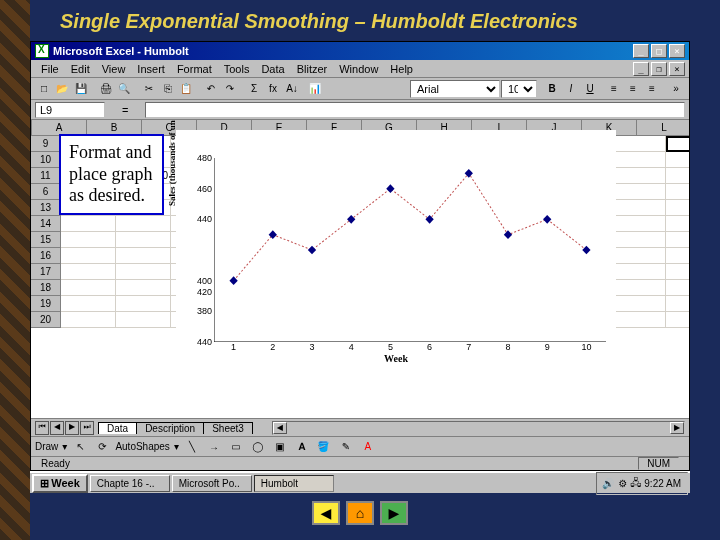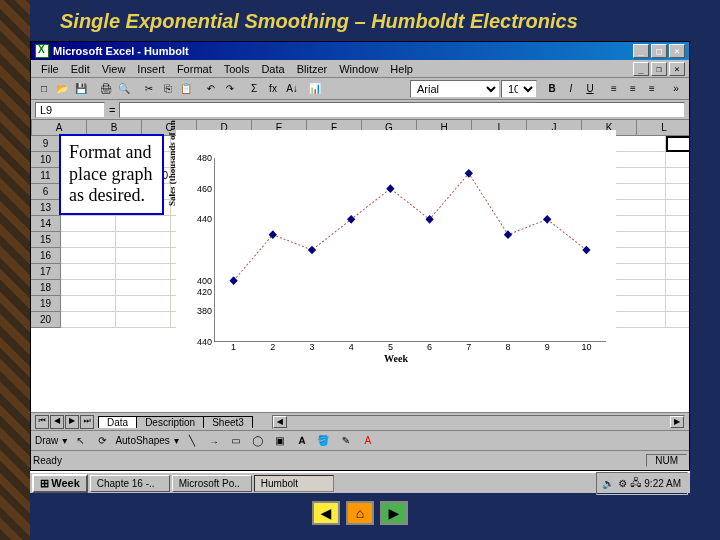--- a/index.html
+++ b/index.html
@@ -11,21 +11,21 @@
   .titlebar-icon::after { content: "X"; color: #008000; font-size: 10px; font-weight: bold; position: absolute; left: 2px; top: -1px; }
   .titlebar-text { flex: 1; font-weight: bold; font-size: 11px; }
   .win-controls { display: flex; gap: 2px; }
   .win-btn { width: 16px; height: 14px; background: #c0c0c0; border: 1px solid #fff; border-right-color: #555; border-bottom-color: #555; font-size: 9px; text-align: center; line-height: 12px; cursor: pointer; font-family: monospace; }
   .menubar { background: #c0c0c0; display: flex; padding: 2px 4px; border-bottom: 1px solid #808080; height: 18px; }
   .menu-item { padding: 1px 6px; font-size: 11px; cursor: pointer; }
   .toolbar { background: #c0c0c0; display: flex; align-items: center; padding: 2px 4px; border-bottom: 1px solid #808080; height: 22px; gap: 1px; }
   .tb-btn { width: 18px; height: 18px; background: #c0c0c0; border: 1px solid #c0c0c0; font-size: 10px; text-align: center; line-height: 16px; cursor: pointer; }
   .tb-sep { width: 4px; }
   .font-select { height: 18px; font-size: 11px; border: 1px inset #c0c0c0; background: #fff; padding: 0 2px; }
-  .formula-bar { background: #c0c0c0; display: flex; align-items: center; padding: 2px 4px; border-bottom: 1px solid #808080; height: 20px; gap: 4px; }
+  .formula-bar { background: #c0c0c0; display: flex; align-items: center; padding: 2px 4px; border-bottom: 1px solid #808080; height: 20px; gap: 17px; }
   .name-box { width: 70px; height: 16px; background: #fff; border: 1px inset #c0c0c0; padding: 0 4px; font-size: 11px; line-height: 14px; }
   .formula-input { flex: 1; height: 16px; background: #fff; border: 1px inset #c0c0c0; }
   .sheet-area { flex: 1; background: #fff; position: relative; overflow: hidden; }
   .col-headers { display: flex; background: #c0c0c0; height: 16px; border-bottom: 1px solid #808080; position: absolute; top: 0; left: 0; right: 0; }
   .corner { width: 30px; background: #c0c0c0; border-right: 1px solid #808080; }
   .col-h { flex: 1; text-align: center; border-right: 1px solid #808080; font-size: 10px; line-height: 15px; background: #c0c0c0; min-width: 55px; }
   .row-headers { position: absolute; top: 16px; left: 0; width: 30px; background: #c0c0c0; }
   .row-h { height: 16px; text-align: center; border-bottom: 1px solid #808080; border-right: 1px solid #808080; font-size: 10px; line-height: 15px; }
   .grid { position: absolute; top: 16px; left: 30px; right: 0; bottom: 0; }
   .grid-row { display: flex; height: 16px; }
@@ -42,21 +42,21 @@
   .x-tick { position: absolute; font-size: 9px; transform: translateX(-50%); }
   svg.plot-svg { width: 100%; height: 100%; }
   .sheet-tabs { background: #c0c0c0; height: 18px; display: flex; align-items: center; border-top: 1px solid #808080; padding: 0 4px; }
   .tab-nav { display: flex; gap: 1px; margin-right: 4px; }
   .tab-nav-btn { width: 14px; height: 14px; background: #c0c0c0; border: 1px solid #555; font-size: 8px; text-align: center; cursor: pointer; }
   .sheet-tab { background: #fff; border: 1px solid #000; border-bottom: none; padding: 0 8px; font-size: 10px; margin-right: -1px; cursor: pointer; }
   .sheet-tab.inactive { background: #c0c0c0; }
   .hscroll { flex: 1; margin-left: 20px; height: 14px; background: #c0c0c0; border: 1px inset #c0c0c0; position: relative; }
   .scroll-arrow { position: absolute; width: 14px; height: 12px; background: #c0c0c0; border: 1px solid #fff; border-right-color: #555; border-bottom-color: #555; font-size: 8px; text-align: center; }
   .draw-bar { background: #c0c0c0; height: 20px; display: flex; align-items: center; padding: 2px 4px; border-top: 1px solid #808080; gap: 4px; font-size: 10px; }
-  .statusbar { background: #c0c0c0; height: 20px; display: flex; align-items: center; padding: 0 2px; border-top: 1px solid #808080; font-size: 10px; }
+  .statusbar { background: #c0c0c0; height: 14px; display: flex; align-items: center; padding: 0 10px; border-top: 1px solid #808080; font-size: 10px; }
   .status-left { flex: 1; }
   .status-box { border: 1px inset #c0c0c0; padding: 0 8px; margin-left: 4px; }
   .taskbar { background: #c0c0c0; height: 22px; display: flex; align-items: center; padding: 2px; gap: 2px; border-top: 2px solid #fff; margin: 0 30px; }
   .start-btn { background: #c0c0c0; border: 2px solid #fff; border-right-color: #555; border-bottom-color: #555; padding: 1px 6px; font-weight: bold; font-size: 11px; cursor: pointer; display: flex; align-items: center; gap: 2px; }
   .task-btn { background: #c0c0c0; border: 1px solid #fff; border-right-color: #555; border-bottom-color: #555; padding: 2px 6px; font-size: 10px; cursor: pointer; min-width: 80px; }
   .task-btn.active { border: 1px inset #808080; background: #d4d0c8; }
   .tray { margin-left: auto; border: 1px inset #c0c0c0; padding: 2px 6px; font-size: 10px; display: flex; align-items: center; gap: 3px; }
   .nav-buttons { display: flex; justify-content: center; gap: 6px; padding-top: 8px; }
   .nav-btn { width: 28px; height: 24px; border: 2px solid #888; cursor: pointer; display: flex; align-items: center; justify-content: center; font-size: 14px; }
   .nav-prev { background: #ffeb3b; }

